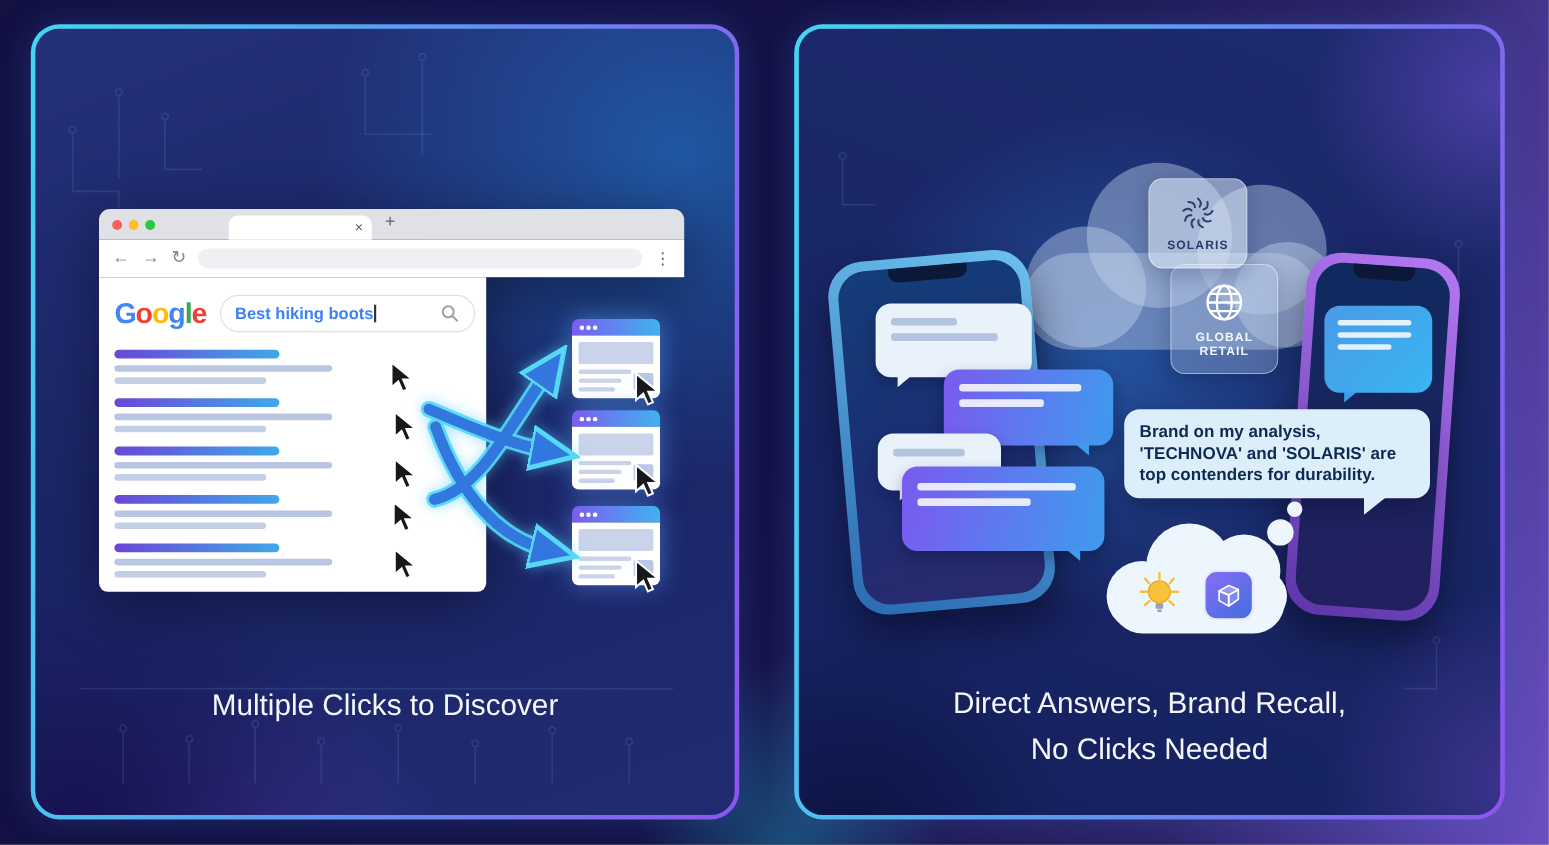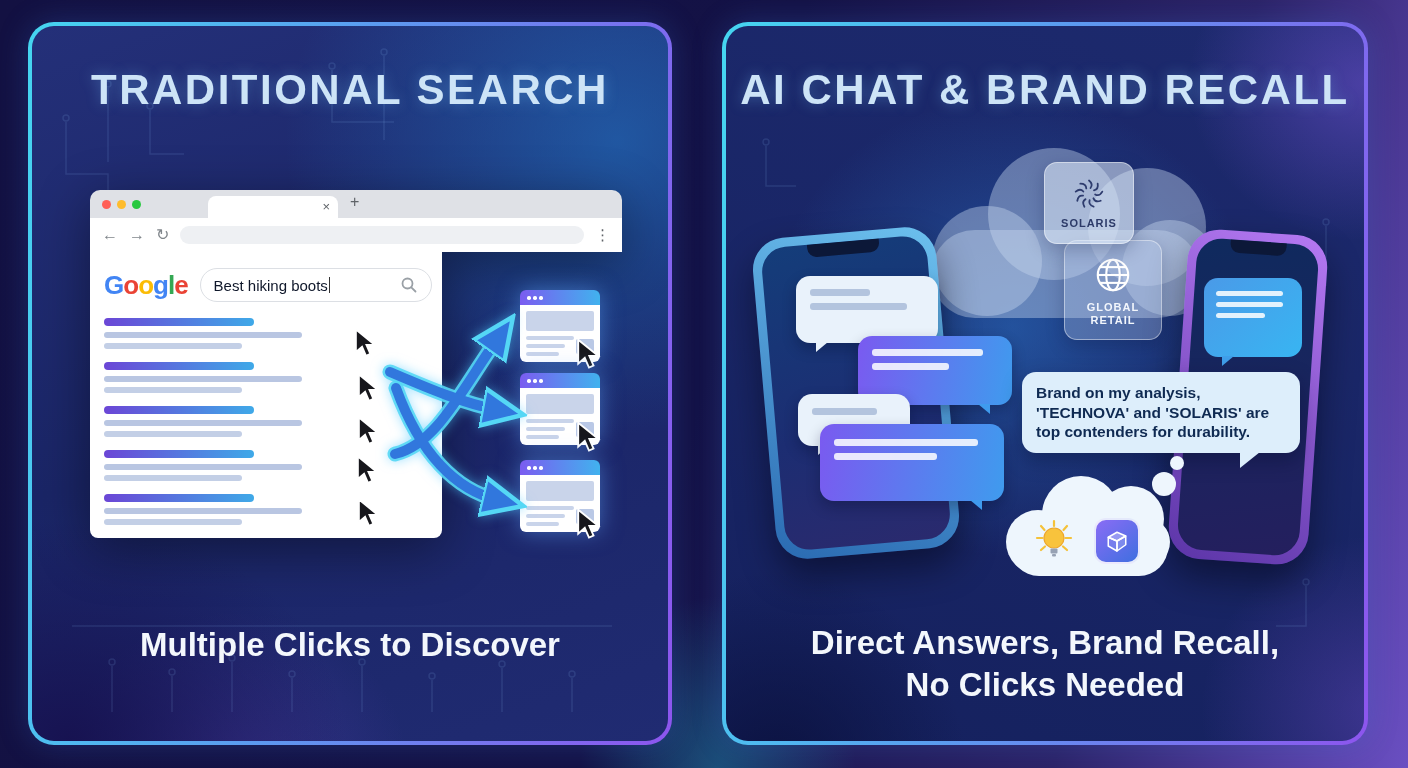--- a/index.html
+++ b/index.html
@@ -24,21 +24,21 @@
     background:
       radial-gradient(62% 52% at 45% 42%, rgba(45,125,210,.5), rgba(45,125,210,0) 62%),
       radial-gradient(50% 40% at 100% 8%, rgba(130,90,230,.45), rgba(130,90,230,0) 55%),
       radial-gradient(48% 45% at 8% 104%, rgba(10,16,60,.85), rgba(10,16,60,0) 62%),
       radial-gradient(50% 45% at 102% 96%, rgba(120,80,215,.38), rgba(120,80,215,0) 55%),
       linear-gradient(200deg,#1d2a6e,#15215e);}
   .p-title{position:absolute;top:40px;left:0;width:100%;text-align:center;
     font-size:42px;font-weight:700;letter-spacing:2.5px;color:#cde4f7;
     text-shadow:0 0 14px rgba(120,200,255,.35);}
   .p-caption{position:absolute;left:0;width:100%;text-align:center;
-    font-size:33px;font-weight:700;color:#f3f7fc;}
+    font-size:27px;font-weight:400;color:#f3f7fc;}
   .circuit{position:absolute;inset:0;pointer-events:none;}
   .circuit path,.circuit line{stroke:rgba(150,200,255,.13);stroke-width:1.5;fill:none;}
   .circuit circle{stroke:rgba(150,200,255,.13);stroke-width:1.5;fill:none;}
 
   
   .browser{position:absolute;left:58px;top:164px;width:532px;z-index:2;
     filter:drop-shadow(0 12px 26px rgba(0,0,0,.4));}
   .tabbar{height:28px;background:#dfe1e6;border-radius:10px 10px 0 0;position:relative;}
   .tl-dot{position:absolute;top:10px;width:9px;height:9px;border-radius:50%;}
   .tab{position:absolute;left:118px;top:6px;width:130px;height:22px;background:#fff;
@@ -50,21 +50,21 @@
   .navicon{color:#80868b;font-size:16px;line-height:1;}
   .urlbar{flex:1;height:18px;background:#eef0f3;border-radius:9px;}
   .kebab{color:#5f6368;font-size:15px;}
   .bcontent{width:352px;height:286px;background:#fff;border-radius:0 0 8px 8px;
     position:relative;}
   .grow{position:absolute;top:16px;left:14px;right:10px;display:flex;align-items:center;}
   .glogo{font-size:26px;font-weight:600;letter-spacing:-1px;}
   .g-blue{color:#4285F4}.g-red{color:#EA4335}.g-yellow{color:#FBBC05}.g-green{color:#34A853}
   .spill{margin-left:12px;width:248px;height:32px;border:1.5px solid #dcdfe4;
     border-radius:17px;display:flex;align-items:center;padding:0 13px;background:#fff;}
-  .spill-text{font-size:15px;font-weight:400;color:#0f172a;}
+  .spill-text{font-size:15px;font-weight:700;color:#3b82f6;}
   .caret{display:inline-block;width:1.5px;height:16px;background:#333;margin-left:1px;}
   .mag{margin-left:auto;}
   .results{position:absolute;top:66px;left:14px;}
   .rgroup{margin-bottom:13px;}
   .rbar1{width:150px;height:8px;border-radius:4px;margin-bottom:6px;
     background:linear-gradient(90deg,#6b46d6,#3fa9e8);}
   .rbar2{width:198px;height:6px;border-radius:3px;background:#b9c6e2;margin-bottom:5px;}
   .rbar3{width:138px;height:6px;border-radius:3px;background:#c3cfe6;}
   .cursor{position:absolute;z-index:5;}
   
@@ -171,21 +171,20 @@
       <path d="M330,640 v46"></path>
         <circle cx="330" cy="636" r="3"></circle>
       <path d="M400,654 v32"></path>
         <circle cx="400" cy="650" r="3"></circle>
       <path d="M470,642 v44"></path>
         <circle cx="470" cy="638" r="3"></circle>
       <path d="M540,652 v34"></path>
         <circle cx="540" cy="648" r="3"></circle>
     </svg>
 
-    <div class="p-title">TRADITIONAL SEARCH</div>
 
     <div class="browser">
       <div class="tabbar">
         <span class="tl-dot" style="left:12px;background:#ff5f57"></span>
         <span class="tl-dot" style="left:27px;background:#febc2e"></span>
         <span class="tl-dot" style="left:42px;background:#28c840"></span>
         <div class="tab">
           <span class="tab-close">×</span>
         </div>
         <span class="newtab">+</span>
@@ -330,21 +329,20 @@
 
     <svg class="circuit" width="638" height="715">
       <path d="M40,120 v40 h30"></path>
         <circle cx="40" cy="116" r="3"></circle>
       <path d="M580,560 v40 h-30"></path>
         <circle cx="580" cy="556" r="3"></circle>
       <path d="M600,200 v60"></path>
         <circle cx="600" cy="196" r="3"></circle>
     </svg>
 
-    <div class="p-title">AI CHAT &amp; BRAND RECALL</div>
 
     <div class="cloud">
       <div class="cpuff" style="left:6px;top:64px;width:110px;height:110px"></div>
       <div class="cpuff" style="left:62px;top:6px;width:132px;height:132px"></div>
       <div class="cpuff" style="left:162px;top:26px;width:118px;height:118px"></div>
       <div class="cpuff" style="left:196px;top:78px;width:96px;height:96px"></div>
       <div class="cbase"></div>
     </div>
 
 

